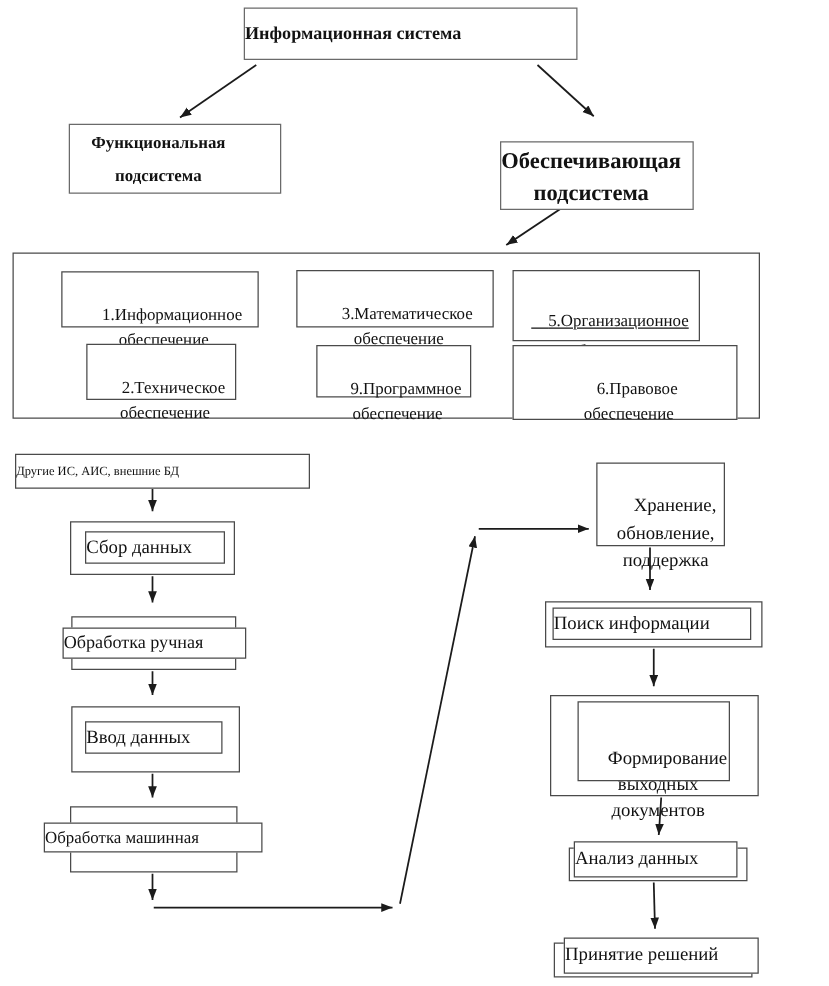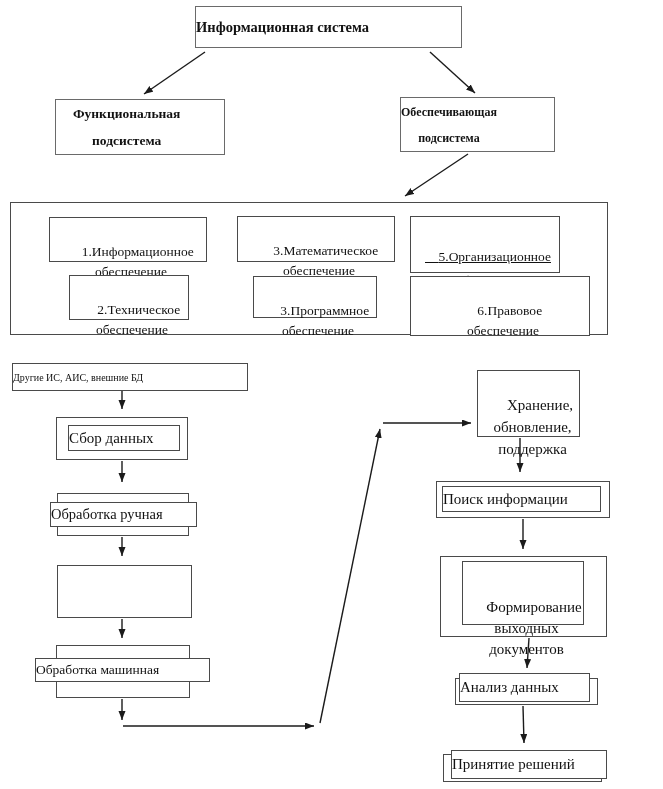--- a/index.html
+++ b/index.html
@@ -14,21 +14,21 @@
   }
   .node{
     position:absolute;box-sizing:border-box;background:var(--background);
     border:1.5px solid var(--border);white-space:pre-wrap;
   }
   .soft{border-color:var(--border-soft);border-width:1.7px;}
   .center{display:flex;align-items:center;justify-content:flex-start;text-align:center;}
   .bold{font-weight:bold;}
   .fs-title{font-size:14.5px;}
   .fs-sub{font-size:13.5px;line-height:27px;padding-left:17px;}
-  .fs-sub2{font-size:12px;line-height:26px;}
+  .fs-sub2{font-size:18px;line-height:26px;margin-top:16px;}
   .fs-support{font-size:13.5px;line-height:20px;padding:4px 2px 0 8px;}
   .lh-tall{line-height:24px;text-decoration:underline;}
   .fs-flow{font-size:15px;}
   .fs-flow-sm{font-size:13.5px;}
   .left-text{display:block;text-align:center;}
   .storage-text{font-size:15px;line-height:22px;padding:1px 0 0 8px;}
   .docs-text{font-size:15px;line-height:21px;padding:14px 0 0 7px;}
   .arrows{position:absolute;left:0;top:0;width:663px;height:789px;color:var(--line);pointer-events:none;}
   .arrows line{stroke:currentColor;stroke-width:1.4;}
   .arrows .head{fill:var(--line);stroke:none;}
@@ -84,21 +84,21 @@
   </div>
   <div class="node left-text fs-support" style="left:69px;top:275px;width:120px;height:45px">
     <span>2.Техническое
 обеспечение</span>
   </div>
   <div class="node left-text fs-support" style="left:237px;top:216px;width:158px;height:46px">
     <span>3.Математическое
 обеспечение</span>
   </div>
   <div class="node left-text fs-support" style="left:253px;top:276px;width:124px;height:42px">
-    <span>3.Программное
+    <span>9.Программное
 обеспечение</span>
   </div>
   <div class="node left-text fs-support lh-tall" style="left:410px;top:216px;width:150px;height:57px">
     <span>5.Организационное
   обеспечение</span>
   </div>
   <div class="node left-text fs-support" style="left:410px;top:276px;width:180px;height:60px">
     <span>6.Правовое
 обеспечение</span>
   </div>
@@ -111,20 +111,23 @@
   <div class="node center fs-flow" style="left:68px;top:425px;width:112px;height:26px">
     <span class="lbl">Сбор данных</span>
   </div>
 
   <div class="node" style="left:57px;top:493px;width:132px;height:43px"></div>
   <div class="node center" style="left:50px;top:502px;width:147px;height:25px;font-size:14.5px">
     <span class="lbl">Обработка ручная</span>
   </div>
 
   <div class="node" style="left:57px;top:565px;width:135px;height:53px"></div>
+  <div class="node center fs-flow" style="left:68px;top:577px;width:110px;height:26px">
+    <span class="lbl">Ввод данных</span>
+  </div>
 
   <div class="node" style="left:56px;top:645px;width:134px;height:53px"></div>
   <div class="node center fs-flow-sm" style="left:35px;top:658px;width:175px;height:24px">
     <span class="lbl">Обработка машинная</span>
   </div>
 
   <div class="node left-text storage-text" style="left:477px;top:370px;width:103px;height:67px">
     <span>Хранение,
 обновление,
 поддержка</span>

